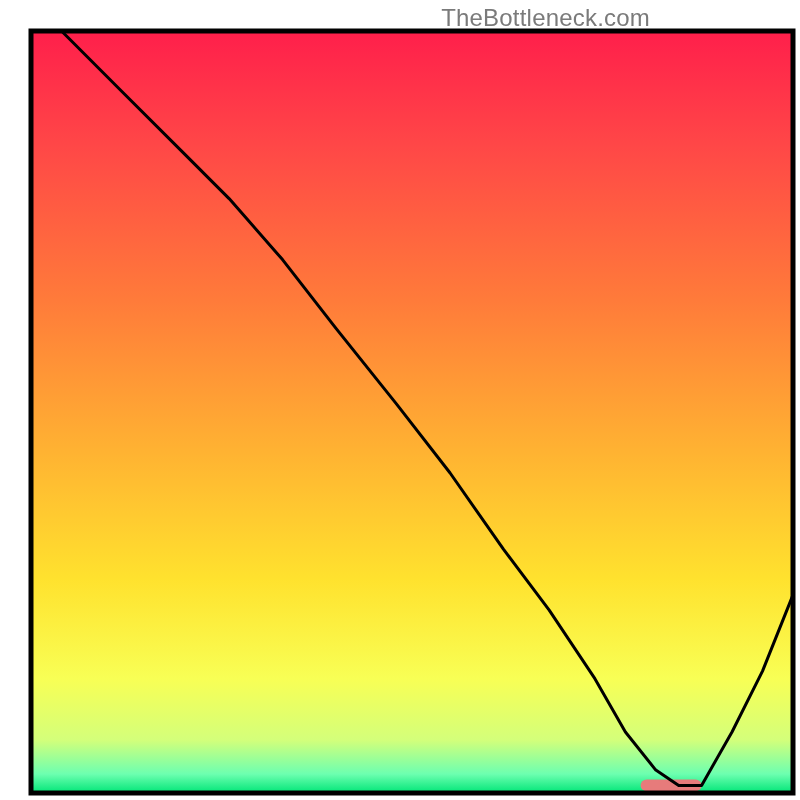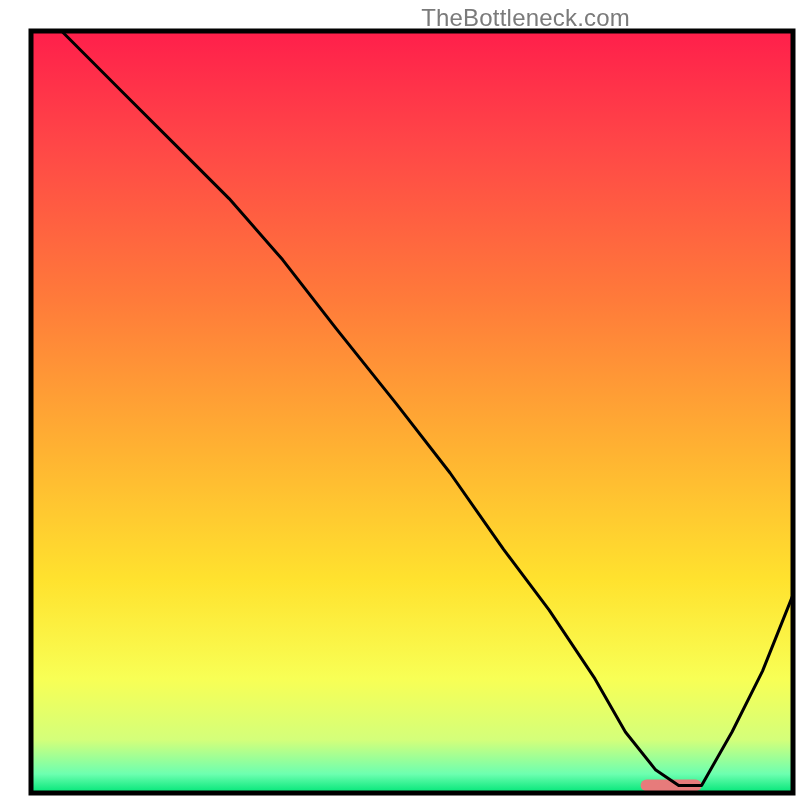--- a/index.html
+++ b/index.html
@@ -7,20 +7,21 @@
     padding: 0;
     width: 800px;
     height: 800px;
     background: #ffffff;
     font-family: Arial, Helvetica, sans-serif;
   }
   .frame {
     position: relative;
     width: 640px;
     height: 800px;
+    padding-left: 20px;
   }
   .watermark {
     position: absolute;
     top: 4px;
     right: 10px;
     color: #7a7a7a;
     font-size: 24px;
     font-weight: 500;
     letter-spacing: 0.2px;
     user-select: none;

